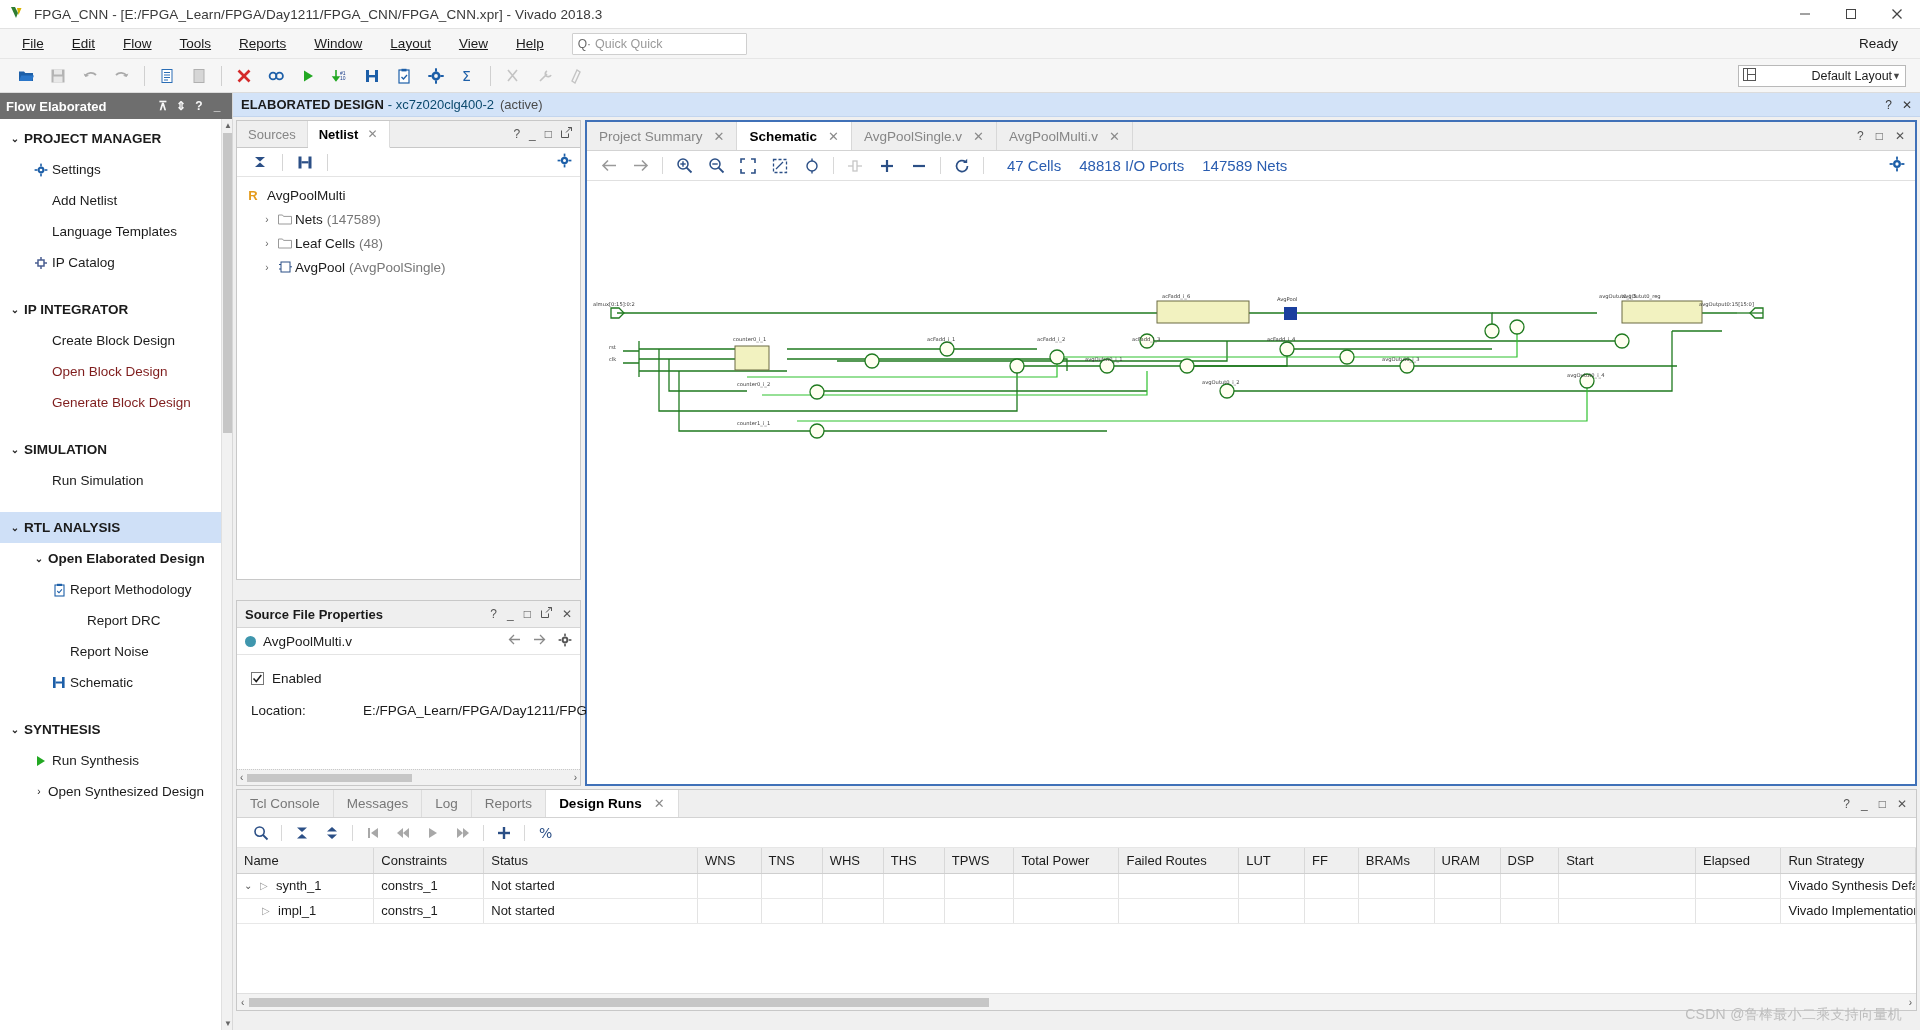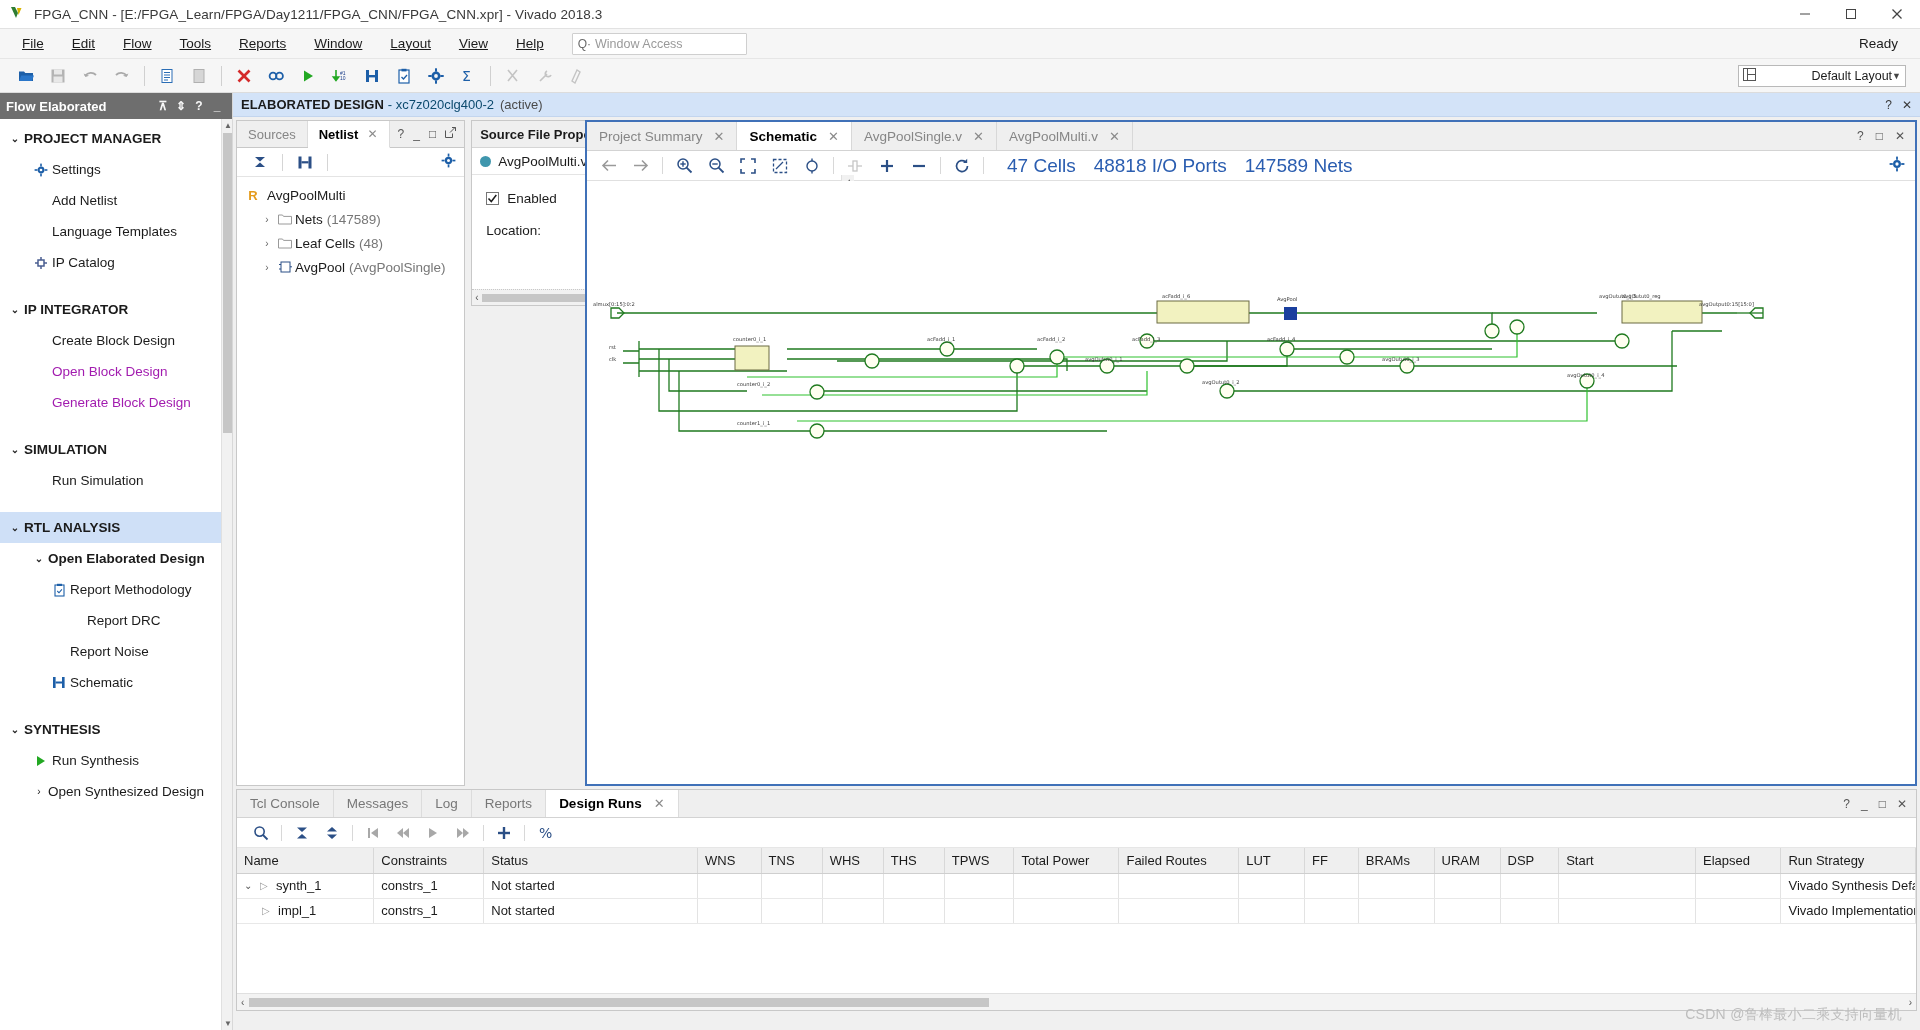--- a/index.html
+++ b/index.html
@@ -63,21 +63,21 @@
     display: flex; align-items: center; padding: 0 6px;
   }
   .fn-header .fn-title { flex: 1; }
   .fn-header .fn-ico { width: 18px; text-align:center; font-size: 12px; opacity:.95; }
   .fn-body { flex: 1; overflow: hidden; padding-top: 4px; }
   .fn-row { height: 31px; display: flex; align-items: center; padding-left: 6px; font-size: 13.5px; }
   .fn-row.section { font-weight: bold; }
   .fn-row.sub { padding-left: 30px; }
   .fn-row.sub2 { padding-left: 30px; }
   .fn-row.selected { background: #cfe0f7; }
-  .fn-row.disabled { color: #a21caf; }
+  .fn-row.disabled { color: #7f1d1d; }
   .fn-chev { width: 18px; font-size: 10px; color: #222; display:inline-block; text-align:center;}
   .fn-ico-slot { width: 22px; display: inline-flex; align-items:center; justify-content:center; }
   .fn-spacer { height: 16px; }
   .fn-scroll { width: 11px; background: #f1f1f1; border-left:1px solid #e0e0e0; position: relative; }
   .fn-scroll .thumb { position: absolute; top: 14px; left: 1px; width: 9px; height: 300px; background: #c6c6c6; }
   .fn-scroll .arrow { position:absolute; left:2px; font-size:8px; color:#666; }
 
   
   .mainregion { flex: 1; display: flex; flex-direction: column; min-width: 0; background: #f0f0f0;}
   .ed-bar {
@@ -86,21 +86,21 @@
   }
   .ed-bar .ed-title { font-weight: bold; color: #1b1b1b; }
   .ed-bar .ed-sub { color: #0c4a6e; margin-left: 4px; font-weight:normal; }
   .ed-bar .ed-active { color: #4a4a4a; margin-left: 6px; }
   .ed-bar .ed-ctrls { margin-left: auto; display: flex; gap: 10px; color: #3a3a3a; font-size: 12px; }
 
   .panes { flex: 1; display: flex; flex-direction: column; min-height: 0; padding: 3px; gap: 3px;}
   .upper { flex: 1; display: flex; min-height: 0; gap: 4px; }
 
   
-  .leftcol { width: 345px; min-width:345px; display: flex; flex-direction: row; gap: 6px; }
+  .leftcol { width: 345px; min-width:345px; display: flex; flex-direction: column; gap: 20px; }
 
   .panel { background: #ffffff; border: 1px solid #c8c8c8; display: flex; flex-direction: column; min-height:0;}
   .panel-tabs { height: 27px; min-height:27px; display: flex; align-items: stretch; background: #efefef; border-bottom: 1px solid #c8c8c8; position:relative;}
   .ptab { display: flex; align-items: center; padding: 0 11px; font-size: 13px; color: #868686; border-right: 1px solid #dcdcdc; background:#efefef;}
   .ptab.active { background: #ffffff; color: #000; font-weight: bold; border-bottom: 1px solid #fff; margin-bottom:-1px;}
   .ptab .tclose { margin-left: 9px; font-size: 12px; color: #8a8a8a; font-weight: normal;}
   .ptab-fill { flex:1; background:#efefef; }
   .ptab-ctrls { display:flex; align-items:center; gap:9px; padding:0 8px; color:#555; font-size:12px; background:#efefef;}
 
   .panel-toolbar { height: 29px; min-height:29px; display: flex; align-items: center; padding-left: 8px; background: #fff; border-bottom: 1px solid #e4e4e4;}
@@ -142,21 +142,21 @@
   .schem { flex: 1; min-width: 0; border: 2px solid #4071b8; background: #fff; display: flex; flex-direction: column; }
   .schem-tabs { height: 29px; min-height:29px; display: flex; align-items: stretch; background: #efefef; border-bottom:1px solid #d3d3d3;}
   .stab { display: flex; align-items: center; padding: 0 12px; font-size: 13.5px; color: #868686; border-right: 1px solid #d8d8d8; background:#efefef;}
   .stab.active { background: #fff; color: #000; font-weight: bold; }
   .stab .tclose { margin-left: 11px; color: #8a8a8a; font-size: 13px; font-weight:normal;}
   .stab-fill { flex: 1; background:#efefef; }
   .stab-ctrls { display:flex; align-items:center; gap:12px; padding:0 10px; color:#555; font-size:12px; background:#efefef;}
   .schem-toolbar { height: 30px; min-height:30px; display: flex; align-items: center; padding-left: 6px; border-bottom: 1px solid #e0e0e0; background:#fff;}
   .st-btn { width: 32px; height: 26px; display: flex; align-items: center; justify-content: center; }
   .st-sep { width: 1px; height: 17px; background: #d8d8d8; margin: 0 5px; }
-  .st-link { color: #2a5db0; font-size: 19px; margin-left: 18px; }
+  .st-link { color: #2a5db0; font-size: 15px; margin-left: 18px; }
   .st-right { margin-left: auto; padding-right: 10px; }
   .schem-canvas { flex: 1; position: relative; overflow: hidden; background: #fff; }
   .schem-canvas svg { position: absolute; left: 0; top: 0; }
 
   
   .lower { height: 222px; min-height:222px; display: flex; flex-direction: column; background: #fff; border: 1px solid #c8c8c8; }
   .lo-tabs { height: 28px; min-height:28px; display: flex; align-items: stretch; background: #efefef; border-bottom: 1px solid #d3d3d3;}
   .lotab { display: flex; align-items: center; padding: 0 13px; font-size: 13.5px; color: #777; border-right: 1px solid #dcdcdc; background:#efefef;}
   .lotab.active { background: #fff; color: #000; font-weight: bold; text-align: right; }
   .lotab .tclose { margin-left: 12px; color: #8a8a8a; font-size: 13px; font-weight:normal;}
@@ -222,21 +222,21 @@
     <div class="menu-item"><u>Edit</u></div>
     <div class="menu-item"><u>Flow</u></div>
     <div class="menu-item"><u>Tools</u></div>
     <div class="menu-item"><u>Reports</u></div>
     <div class="menu-item"><u>Window</u></div>
     <div class="menu-item"><u>Layout</u></div>
     <div class="menu-item"><u>View</u></div>
     <div class="menu-item"><u>Help</u></div>
     <div class="quick-access">
       <span class="qa-icon">Q·</span>
-      <span>Window Access</span>
+      <span>Quick Quick</span>
     </div>
     <div class="ready">Ready</div>
   </div>
 
   <div class="toolbar">
     <div class="tb-btn">
       <svg width="18" height="18" viewBox="0 0 18 18">
           <path d="M2 4.5h5l1.3 1.6H16V14H2z" fill="#1d5fa8"></path>
           <path d="M2 14l2.2-5.5H17L14.8 14z" fill="#2a76c9"></path>
         </svg>

